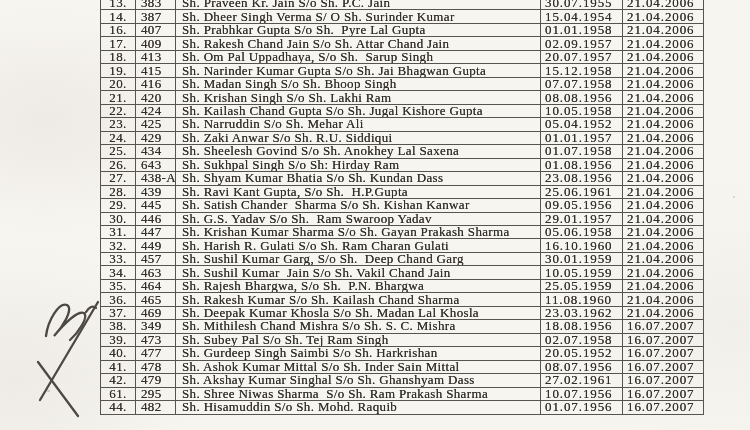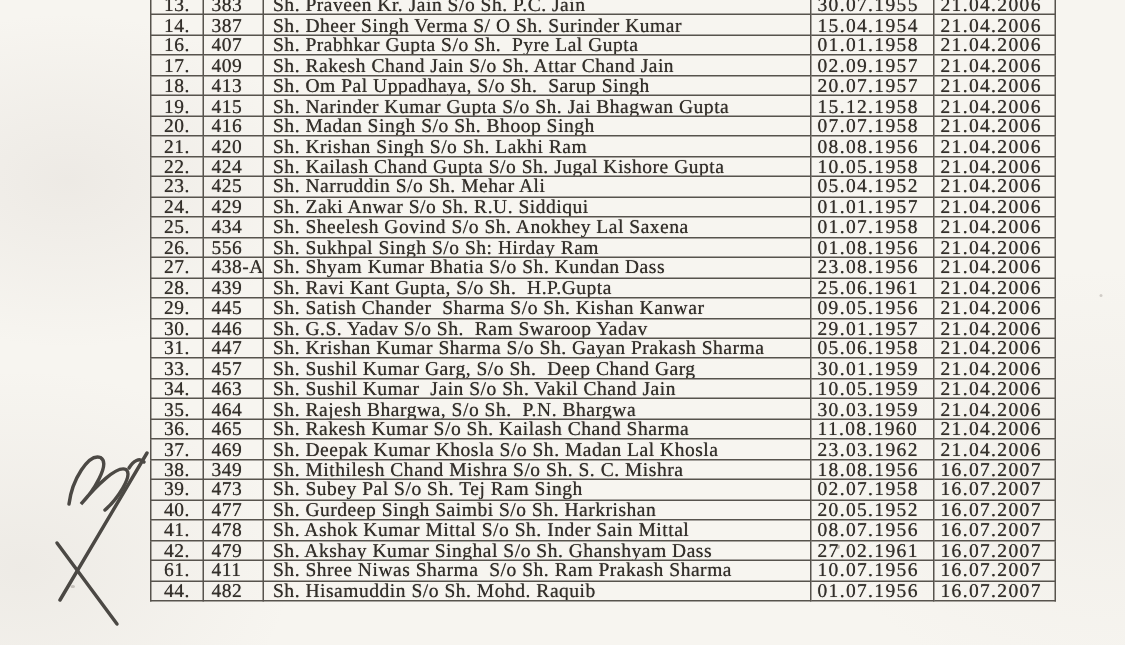--- a/index.html
+++ b/index.html
@@ -139,21 +139,21 @@
         </tr>
         <tr>
           <td class="c-sno">25.</td>
           <td class="c-roll">434</td>
           <td class="c-name">Sh. Sheelesh Govind S/o Sh. Anokhey Lal Saxena</td>
           <td class="c-dob">01.07.1958</td>
           <td class="c-date">21.04.2006</td>
         </tr>
         <tr>
           <td class="c-sno">26.</td>
-          <td class="c-roll">556</td>
+          <td class="c-roll">643</td>
           <td class="c-name">Sh. Sukhpal Singh S/o Sh: Hirday Ram</td>
           <td class="c-dob">01.08.1956</td>
           <td class="c-date">21.04.2006</td>
         </tr>
         <tr>
           <td class="c-sno">27.</td>
           <td class="c-roll">438-A</td>
           <td class="c-name">Sh. Shyam Kumar Bhatia S/o Sh. Kundan Dass</td>
           <td class="c-dob">23.08.1956</td>
           <td class="c-date">21.04.2006</td>
@@ -180,38 +180,45 @@
           <td class="c-date">21.04.2006</td>
         </tr>
         <tr>
           <td class="c-sno">31.</td>
           <td class="c-roll">447</td>
           <td class="c-name">Sh. Krishan Kumar Sharma S/o Sh. Gayan Prakash Sharma</td>
           <td class="c-dob">05.06.1958</td>
           <td class="c-date">21.04.2006</td>
         </tr>
         <tr>
+          <td class="c-sno">32.</td>
+          <td class="c-roll">449</td>
+          <td class="c-name">Sh. Harish R. Gulati S/o Sh. Ram Charan Gulati</td>
+          <td class="c-dob">16.10.1960</td>
+          <td class="c-date">21.04.2006</td>
+        </tr>
+        <tr>
           <td class="c-sno">33.</td>
           <td class="c-roll">457</td>
           <td class="c-name">Sh. Sushil Kumar Garg, S/o Sh.  Deep Chand Garg</td>
           <td class="c-dob">30.01.1959</td>
           <td class="c-date">21.04.2006</td>
         </tr>
         <tr>
           <td class="c-sno">34.</td>
           <td class="c-roll">463</td>
           <td class="c-name">Sh. Sushil Kumar  Jain S/o Sh. Vakil Chand Jain</td>
           <td class="c-dob">10.05.1959</td>
           <td class="c-date">21.04.2006</td>
         </tr>
         <tr>
           <td class="c-sno">35.</td>
           <td class="c-roll">464</td>
           <td class="c-name">Sh. Rajesh Bhargwa, S/o Sh.  P.N. Bhargwa</td>
-          <td class="c-dob">30.03.1959</td>
+          <td class="c-dob">25.05.1959</td>
           <td class="c-date">21.04.2006</td>
         </tr>
         <tr>
           <td class="c-sno">36.</td>
           <td class="c-roll">465</td>
           <td class="c-name">Sh. Rakesh Kumar S/o Sh. Kailash Chand Sharma</td>
           <td class="c-dob">11.08.1960</td>
           <td class="c-date">21.04.2006</td>
         </tr>
         <tr>
@@ -251,21 +258,21 @@
         </tr>
         <tr>
           <td class="c-sno">42.</td>
           <td class="c-roll">479</td>
           <td class="c-name">Sh. Akshay Kumar Singhal S/o Sh. Ghanshyam Dass</td>
           <td class="c-dob">27.02.1961</td>
           <td class="c-date">16.07.2007</td>
         </tr>
         <tr>
           <td class="c-sno">61.</td>
-          <td class="c-roll">411</td>
+          <td class="c-roll">295</td>
           <td class="c-name">Sh. Shree Niwas Sharma  S/o Sh. Ram Prakash Sharma</td>
           <td class="c-dob">10.07.1956</td>
           <td class="c-date">16.07.2007</td>
         </tr>
         <tr>
           <td class="c-sno">44.</td>
           <td class="c-roll">482</td>
           <td class="c-name">Sh. Hisamuddin S/o Sh. Mohd. Raquib</td>
           <td class="c-dob">01.07.1956</td>
           <td class="c-date">16.07.2007</td>

